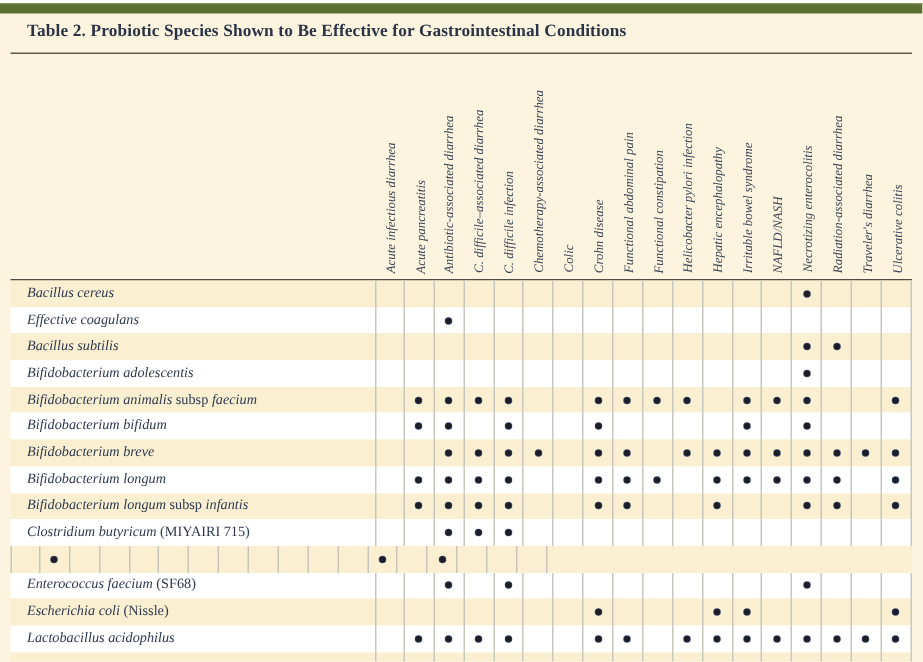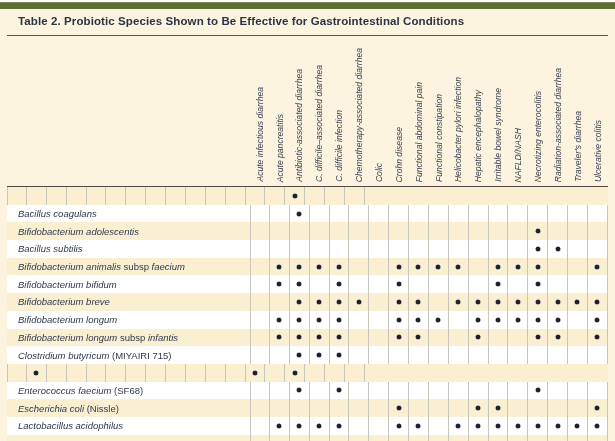--- a/index.html
+++ b/index.html
@@ -7,20 +7,21 @@
   body {
     font-family: "Liberation Sans", sans-serif;
     background: #fcf4de;
     overflow: hidden;
   }
   .page {
     position: relative;
     width: 615px; height: 441px;
     background: #fcf4de;
     overflow: hidden;
+    font-family: Liberation Serif, serif;
   }
   .top-white { height: 2px; background: #ffffff; }
   .accent-bar { height: 7px; background: #5c7034; border-top: 1px solid #7d8f53; }
   .title-block {
     height: 27px;
     margin: 0 7px;
     padding: 6px 0 0 11px;
     border-bottom: 1px solid #5a5a52;
   }
   .title {
@@ -159,67 +160,100 @@
         <div class="cond-col">
           <span class="cond-label">Traveler's diarrhea</span>
         </div>
         <div class="cond-col">
           <span class="cond-label">Ulcerative colitis</span>
         </div>
       </div>
     <div>
 
   <div class="row">
-    <div class="cells">
-            <div class="cell"></div>
-            <div class="cell"></div>
-            <div class="cell"></div>
-            <div class="cell"></div>
-            <div class="cell"></div>
-            <div class="cell"></div>
-            <div class="cell"></div>
-            <div class="cell"></div>
-            <div class="cell"></div>
-            <div class="cell"></div>
-            <div class="cell"></div>
-            <div class="cell"></div>
-            <div class="cell"></div>
-            <div class="cell"></div>
-            <div class="cell">
-              <span class="dot"></span>
-            </div>
-            <div class="cell"></div>
-            <div class="cell"></div>
-            <div class="cell"></div>
-          </div>
-  </div>
-
-  <div class="row">
-    <div class="species-label">
-            <span class="it">Bacillus coagulans</span>
-          </div>
-    <div class="cells">
-            <div class="cell"></div>
-            <div class="cell"></div>
-            <div class="cell">
-              <span class="dot"></span>
-            </div>
-            <div class="cell"></div>
-            <div class="cell"></div>
-            <div class="cell"></div>
-            <div class="cell"></div>
-            <div class="cell"></div>
-            <div class="cell"></div>
-            <div class="cell"></div>
-            <div class="cell"></div>
-            <div class="cell"></div>
-            <div class="cell"></div>
-            <div class="cell"></div>
-            <div class="cell"></div>
-            <div class="cell"></div>
+    <div class="species-label">
+            <span class="it">Bacillus cereus</span>
+          </div>
+    <div class="cells">
+            <div class="cell"></div>
+            <div class="cell"></div>
+            <div class="cell"></div>
+            <div class="cell"></div>
+            <div class="cell"></div>
+            <div class="cell"></div>
+            <div class="cell"></div>
+            <div class="cell"></div>
+            <div class="cell"></div>
+            <div class="cell"></div>
+            <div class="cell"></div>
+            <div class="cell"></div>
+            <div class="cell"></div>
+            <div class="cell"></div>
+            <div class="cell">
+              <span class="dot"></span>
+            </div>
+            <div class="cell"></div>
+            <div class="cell"></div>
+            <div class="cell"></div>
+          </div>
+  </div>
+
+  <div class="row">
+    <div class="species-label">
+            <span class="it">Effective coagulans</span>
+          </div>
+    <div class="cells">
+            <div class="cell"></div>
+            <div class="cell"></div>
+            <div class="cell">
+              <span class="dot"></span>
+            </div>
+            <div class="cell"></div>
+            <div class="cell"></div>
+            <div class="cell"></div>
+            <div class="cell"></div>
+            <div class="cell"></div>
+            <div class="cell"></div>
+            <div class="cell"></div>
+            <div class="cell"></div>
+            <div class="cell"></div>
+            <div class="cell"></div>
+            <div class="cell"></div>
+            <div class="cell"></div>
+            <div class="cell"></div>
+            <div class="cell"></div>
+            <div class="cell"></div>
+          </div>
+  </div>
+
+  <div class="row">
+    <div class="species-label">
+            <span class="it">Bacillus subtilis</span>
+          </div>
+    <div class="cells">
+            <div class="cell"></div>
+            <div class="cell"></div>
+            <div class="cell"></div>
+            <div class="cell"></div>
+            <div class="cell"></div>
+            <div class="cell"></div>
+            <div class="cell"></div>
+            <div class="cell"></div>
+            <div class="cell"></div>
+            <div class="cell"></div>
+            <div class="cell"></div>
+            <div class="cell"></div>
+            <div class="cell"></div>
+            <div class="cell"></div>
+            <div class="cell">
+              <span class="dot"></span>
+            </div>
+            <div class="cell">
+              <span class="dot"></span>
+            </div>
             <div class="cell"></div>
             <div class="cell"></div>
           </div>
   </div>
 
   <div class="row">
     <div class="species-label">
             <span class="it">Bifidobacterium adolescentis</span>
           </div>
     <div class="cells">
@@ -234,50 +268,20 @@
             <div class="cell"></div>
             <div class="cell"></div>
             <div class="cell"></div>
             <div class="cell"></div>
             <div class="cell"></div>
             <div class="cell"></div>
             <div class="cell">
               <span class="dot"></span>
             </div>
             <div class="cell"></div>
-            <div class="cell"></div>
-            <div class="cell"></div>
-          </div>
-  </div>
-
-  <div class="row">
-    <div class="species-label">
-            <span class="it">Bacillus subtilis</span>
-          </div>
-    <div class="cells">
-            <div class="cell"></div>
-            <div class="cell"></div>
-            <div class="cell"></div>
-            <div class="cell"></div>
-            <div class="cell"></div>
-            <div class="cell"></div>
-            <div class="cell"></div>
-            <div class="cell"></div>
-            <div class="cell"></div>
-            <div class="cell"></div>
-            <div class="cell"></div>
-            <div class="cell"></div>
-            <div class="cell"></div>
-            <div class="cell"></div>
-            <div class="cell">
-              <span class="dot"></span>
-            </div>
-            <div class="cell">
-              <span class="dot"></span>
-            </div>
             <div class="cell"></div>
             <div class="cell"></div>
           </div>
   </div>
 
   <div class="row">
     <div class="species-label">
             <span class="it">Bifidobacterium animalis</span>
             <span class="ro"> subsp </span>
             <span class="it">faecium</span>

